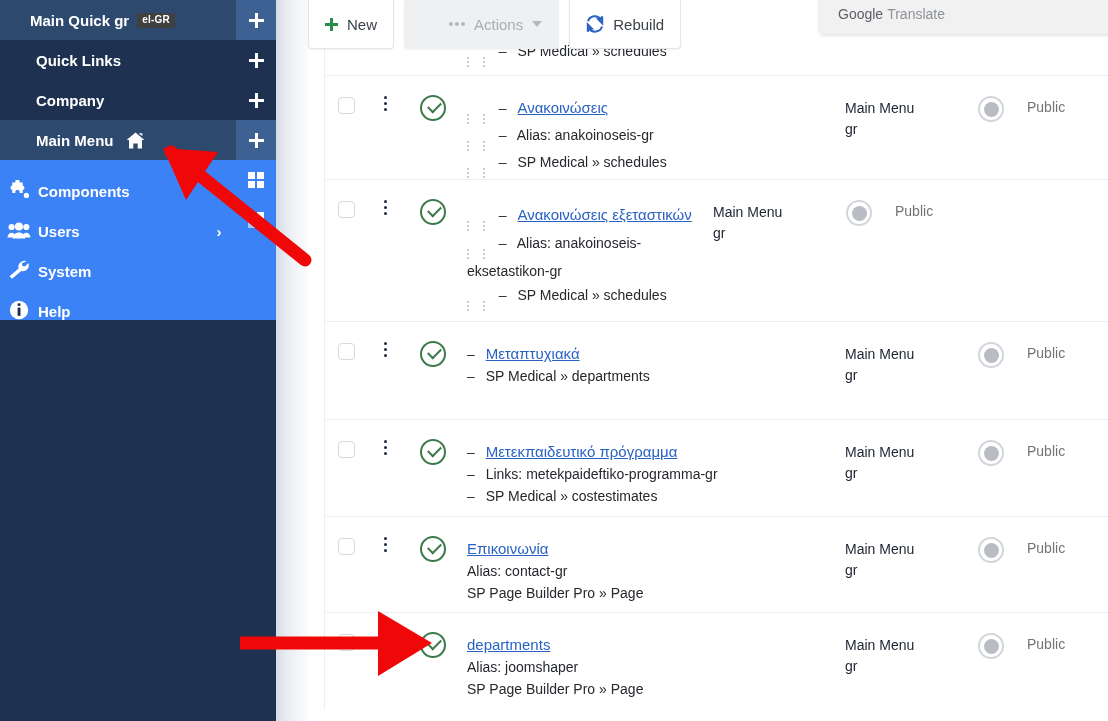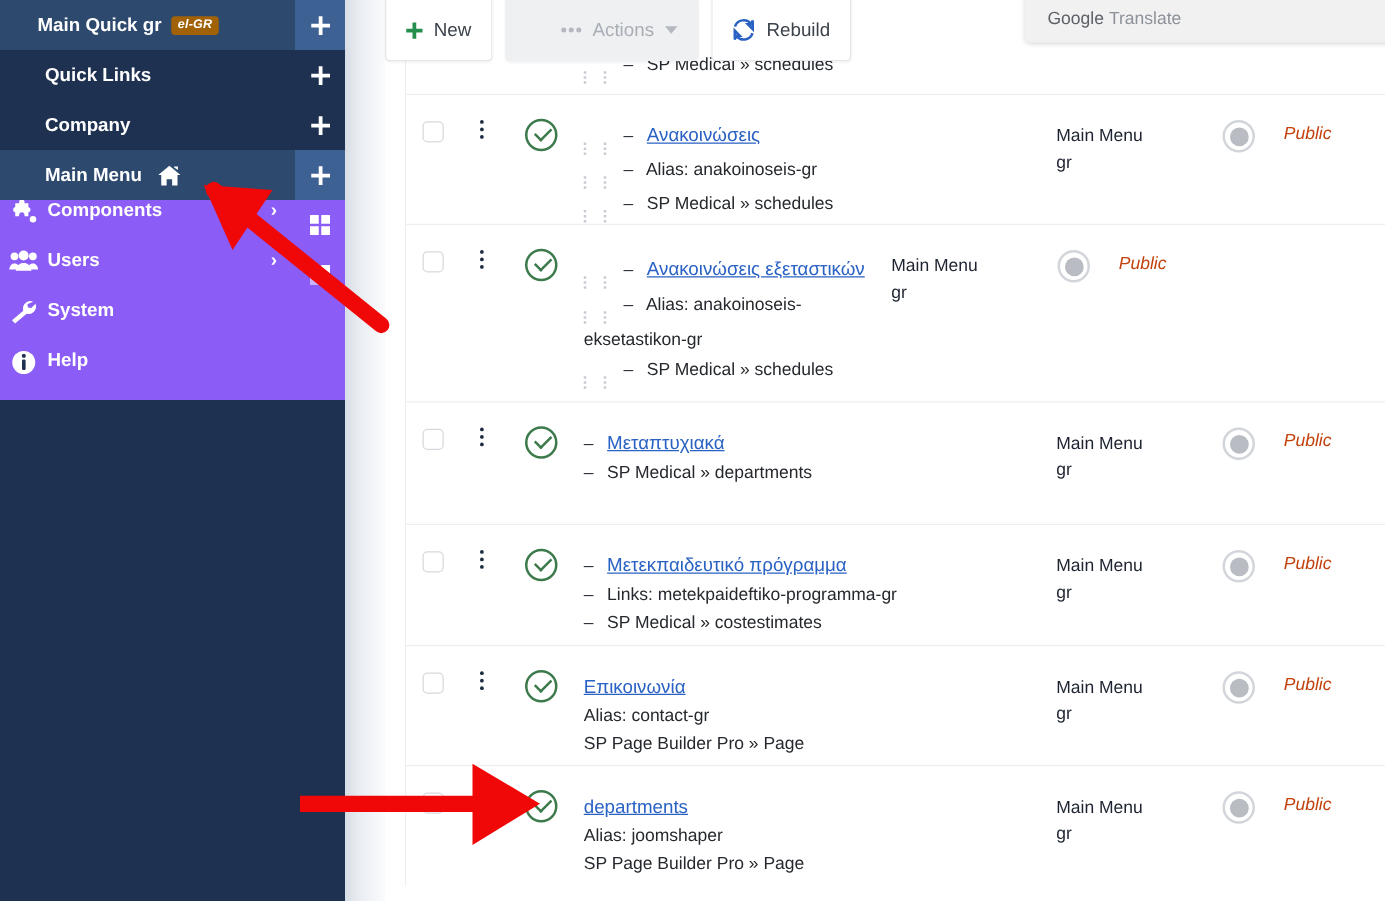--- a/index.html
+++ b/index.html
@@ -34,29 +34,28 @@
     font-weight: bold;
     color: #ffffff;
     white-space: nowrap;
     display: flex;
     align-items: center;
     gap: 8px;
   }
   .menu-row.first .mlabel { padding-left: 30px; }
   .badge-lang {
     display: inline-block;
-    background: #a16207;
+    background: #404040;
     color: #ffffff;
     font-size: 10px;
     font-weight: bold;
     border-radius: 3px;
     padding: 2px 5px 3px 5px;
     line-height: 1;
     letter-spacing: .2px;
-    font-style: italic;
   }
   .plus-box {
     width: 40px; height: 40px;
     display: flex; align-items: center; justify-content: center;
     background: #1f3150;
   }
   .menu-row.active .plus-box { background: #3d6193; }
   .plus-glyph {
     position: relative; width: 15px; height: 15px;
   }
@@ -64,22 +63,22 @@
     content: ""; position: absolute; background: #ffffff;
   }
   .plus-glyph:before { left: 6px; top: 0; width: 3px; height: 15px; }
   .plus-glyph:after  { top: 6px; left: 0; height: 3px; width: 15px; }
 
   
   .nav-row {
     position: relative;
     height: 40px;
     display: flex;
-    align-items: flex-start;
-    background: #8b5cf6;
+    align-items: flex-end;
+    background: #3b82f6;
   }
   .nav-ico {
     width: 34px; min-width: 34px;
     display: flex; align-items: center; justify-content: center;
     margin-left: 2px;
   }
   .nav-ico svg { display: block; }
   .nav-label {
     flex: 1;
     font-size: 15px;
@@ -244,21 +243,21 @@
   }
   .dotcol i { width:2px; height:2px; background:#c9ccd2; display:block; }
   .dash { color: #30343b; margin-right: 7px; }
   .tlink {
     color: #2a62c4;
     text-decoration: underline;
     font-size: 15px;
   }
 
   .menu-txt { font-size: 14px; color: #1d2330; line-height: 21px; }
-  .public-txt { font-size: 14px; color: #c2410c; font-style: italic; }
+  .public-txt { font-size: 14px; color: #737373; }
 
   .toggle-pill {
     width: 26px; height: 26px;
     border-radius: 50%;
     border: 2px solid #d2d5da;
     display: flex; align-items: center; justify-content: center;
     background: #ffffff;
   }
   .toggle-pill i {
     width: 15px; height: 15px; border-radius: 50%;

